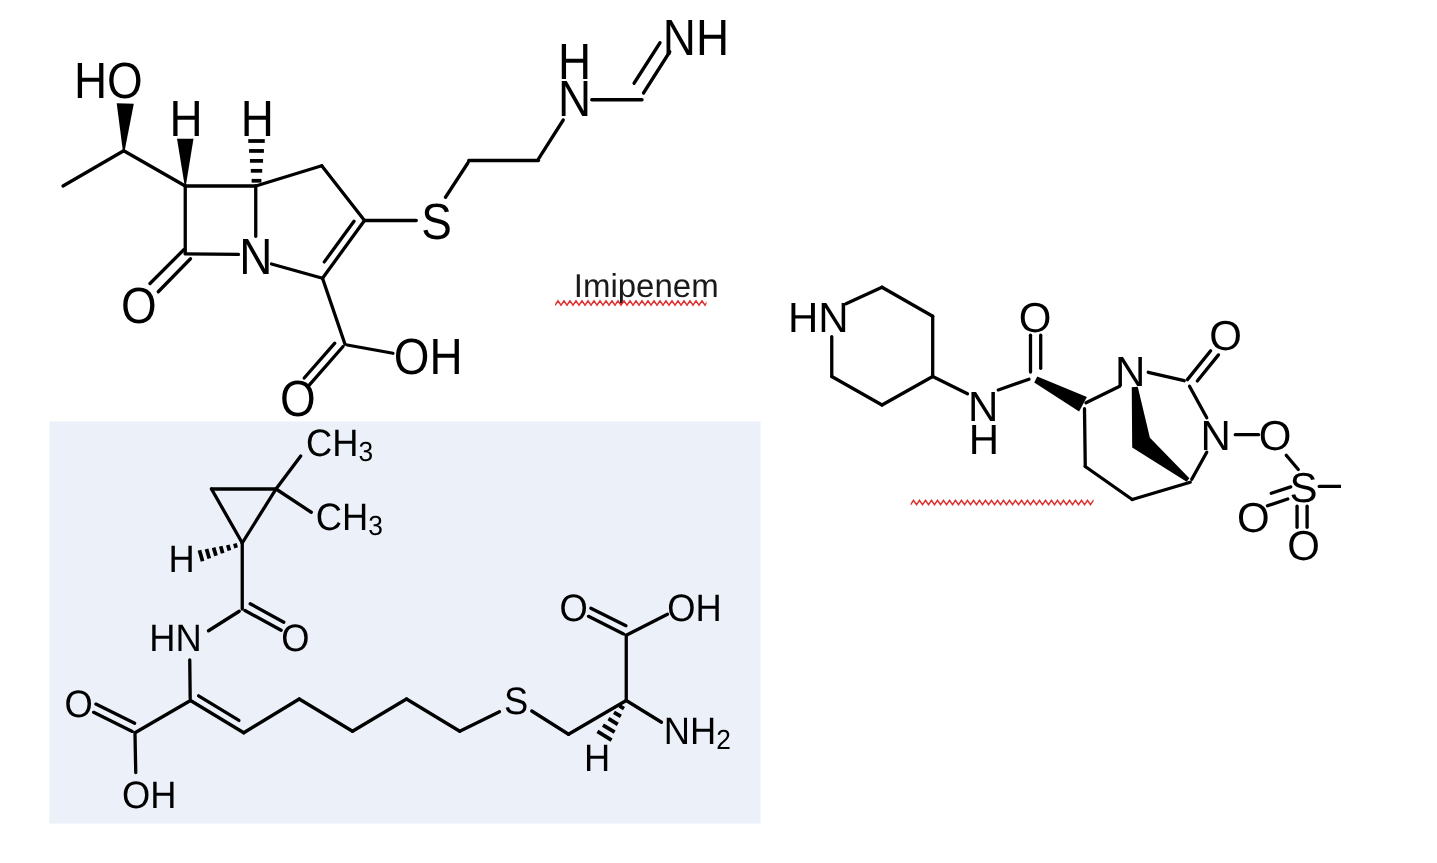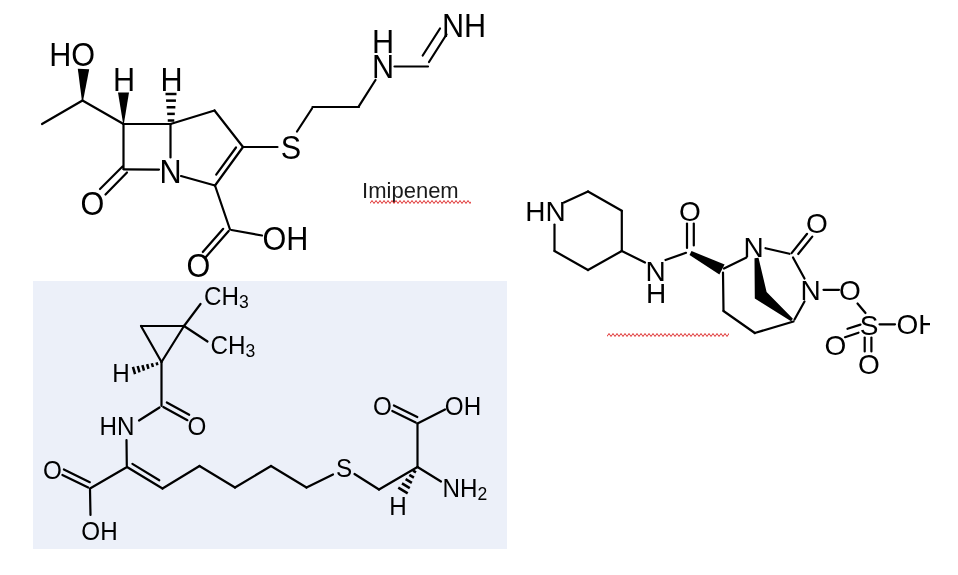--- a/index.html
+++ b/index.html
@@ -1,20 +1,20 @@
 <!DOCTYPE html>
 <html><head>
 <meta charset="utf-8">
 <style>
   html,body{margin:0;padding:0;}
   body{font-family:"Liberation Sans",sans-serif;}
-  #canvas{position:relative;width:894px;height:575px;background:#ffffff;overflow:hidden;padding-left:36px;}
+  #canvas{position:relative;width:894px;height:575px;background:#ffffff;overflow:hidden;}
   #highlight-box{position:absolute;}
   #mol-svg{position:absolute;left:0;top:0;}
-  .mol-name{position:absolute;white-space:nowrap;text-align:left;}
+  .mol-name{position:absolute;white-space:nowrap;text-align:right;}
   .mol-name .txt{display:inline-block;}
   .mol-name svg.squiggle{display:block;margin:-4px auto 0;}
 </style>
 </head>
 <body>
 <div id="canvas">
   <div id="highlight-box" style="left: 33px; top: 281px; width: 474px; height: 268px; background: rgb(236, 240, 249);"></div>
   <svg id="mol-svg" width="958" height="575">
     <g id="mol-imipenem">
         <line x1="82.5" y1="100.5" x2="42" y2="124" stroke="#000000" stroke-width="2.2" stroke-linecap="round"></line>

